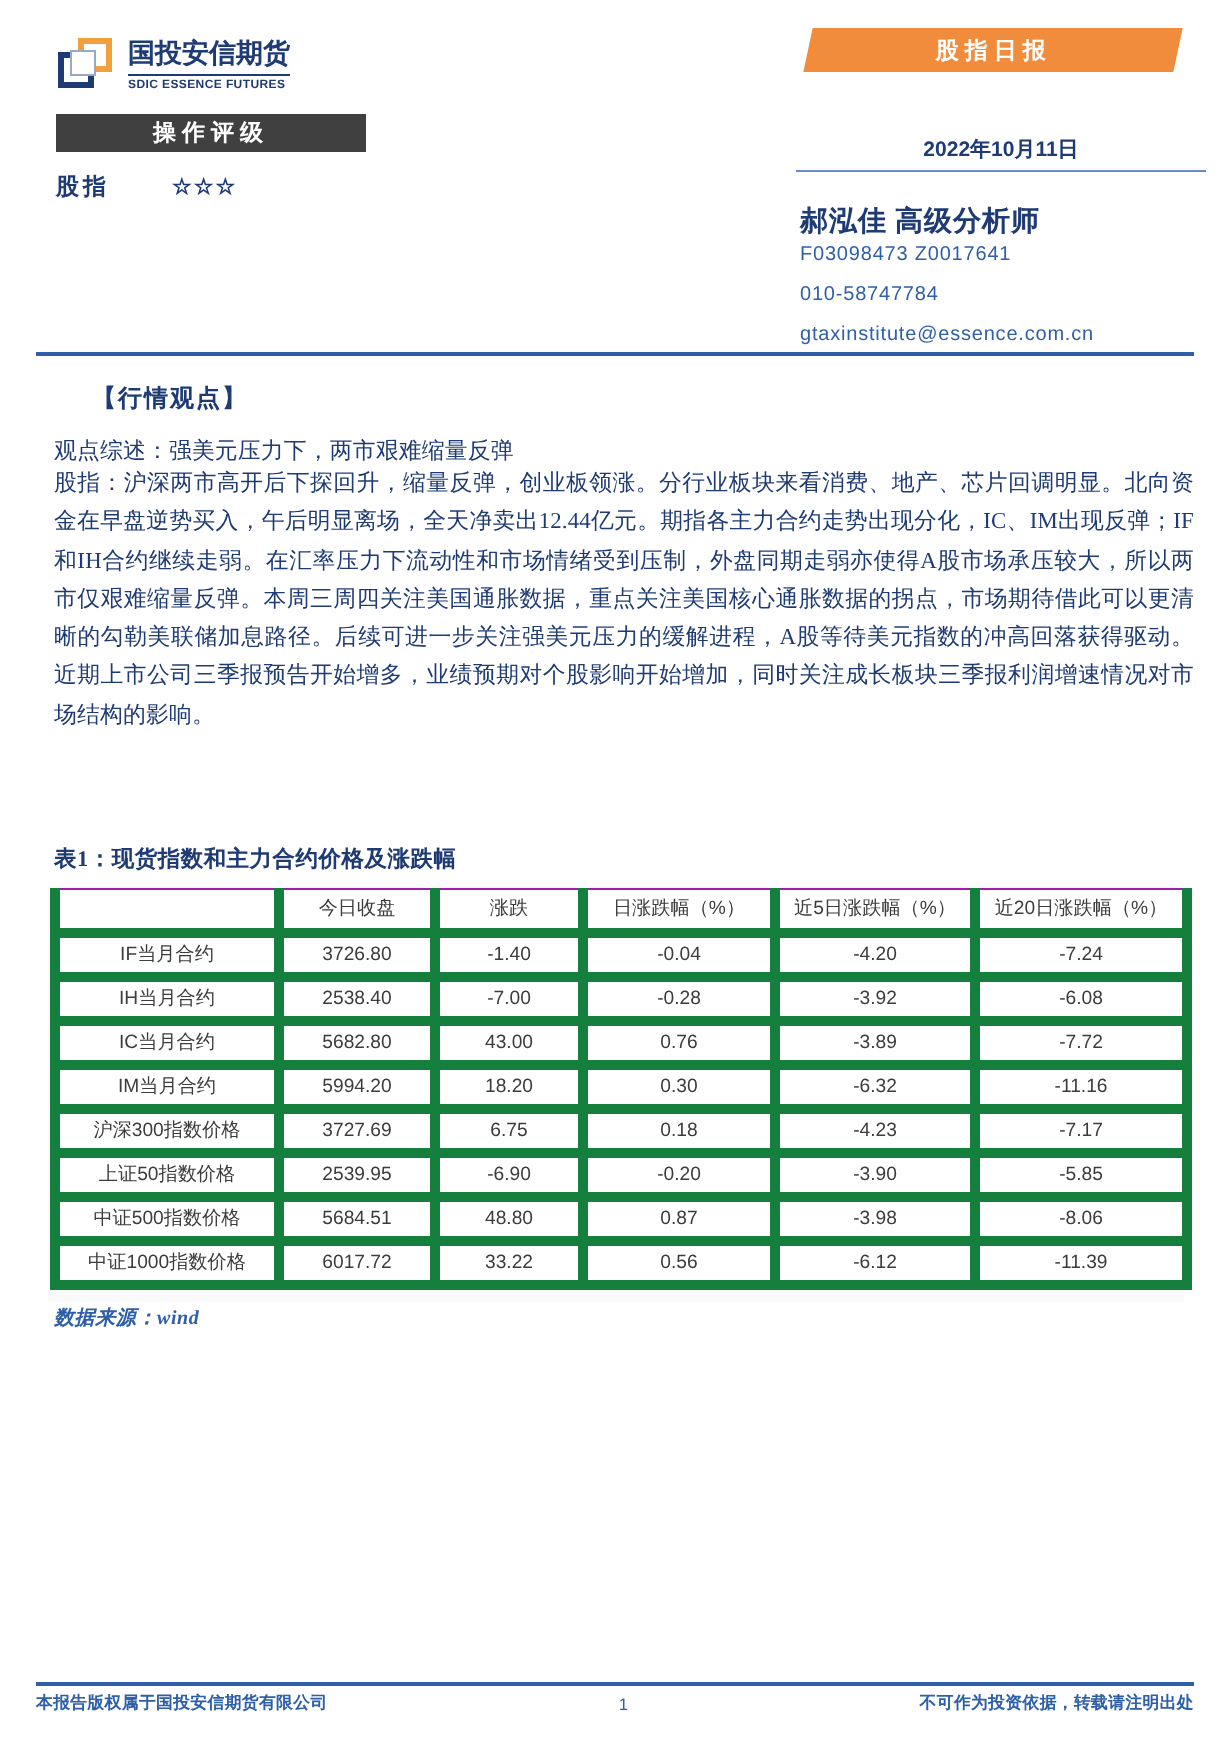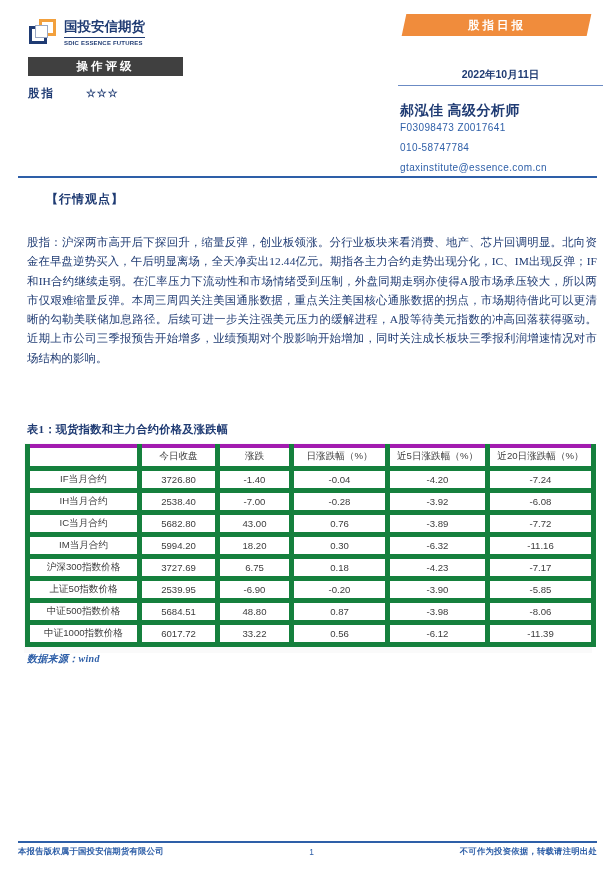--- a/index.html
+++ b/index.html
@@ -260,21 +260,21 @@
     font-size: 9.6px;
     color: #3c3c3c;
     text-align: center;
     height: 22px;
     padding: 0 2px;
     white-space: nowrap;
   }
 
   table th {
     font-weight: normal;
-    border-top: 4px solid #a21caf;
+    border-top: 1px solid #a21caf;
     color: #3c3c3c;
   }
 
   table th.c0, table td.c0 { width: 112px; }
   table th.c1, table td.c1 { width: 78px; }
   table th.c2, table td.c2 { width: 74px; }
   table th.c3, table td.c3 { width: 96px; }
   table th.c4, table td.c4 { width: 100px; }
   table th.c5, table td.c5 { width: 106px; }
 
@@ -352,20 +352,21 @@
 
     <div class="analyst">郝泓佳 高级分析师</div>
     <div class="contact c1">F03098473 Z0017641</div>
     <div class="contact c2">010-58747784</div>
     <div class="contact c3">gtaxinstitute@essence.com.cn</div>
 
     <div class="header-rule"></div>
   </div>
 
   <div class="section-title">【行情观点】</div>
+  <div class="summary">观点综述：强美元压力下，两市艰难缩量反弹</div>
   <div class="body-text">股指：沪深两市高开后下探回升，缩量反弹，创业板领涨。分行业板块来看消费、地产、芯片回调明显。北向资金在早盘逆势买入，午后明显离场，全天净卖出12.44亿元。期指各主力合约走势出现分化，IC、IM出现反弹；IF和IH合约继续走弱。在汇率压力下流动性和市场情绪受到压制，外盘同期走弱亦使得A股市场承压较大，所以两市仅艰难缩量反弹。本周三周四关注美国通胀数据，重点关注美国核心通胀数据的拐点，市场期待借此可以更清晰的勾勒美联储加息路径。后续可进一步关注强美元压力的缓解进程，A股等待美元指数的冲高回落获得驱动。近期上市公司三季报预告开始增多，业绩预期对个股影响开始增加，同时关注成长板块三季报利润增速情况对市场结构的影响。</div>
 
   <div class="table-caption">表1：现货指数和主力合约价格及涨跌幅</div>
 
   <div class="tbl-wrap">
     <table>
       <thead>
         <tr>
           <th class="c0"></th>
           <th class="c1">今日收盘</th>

